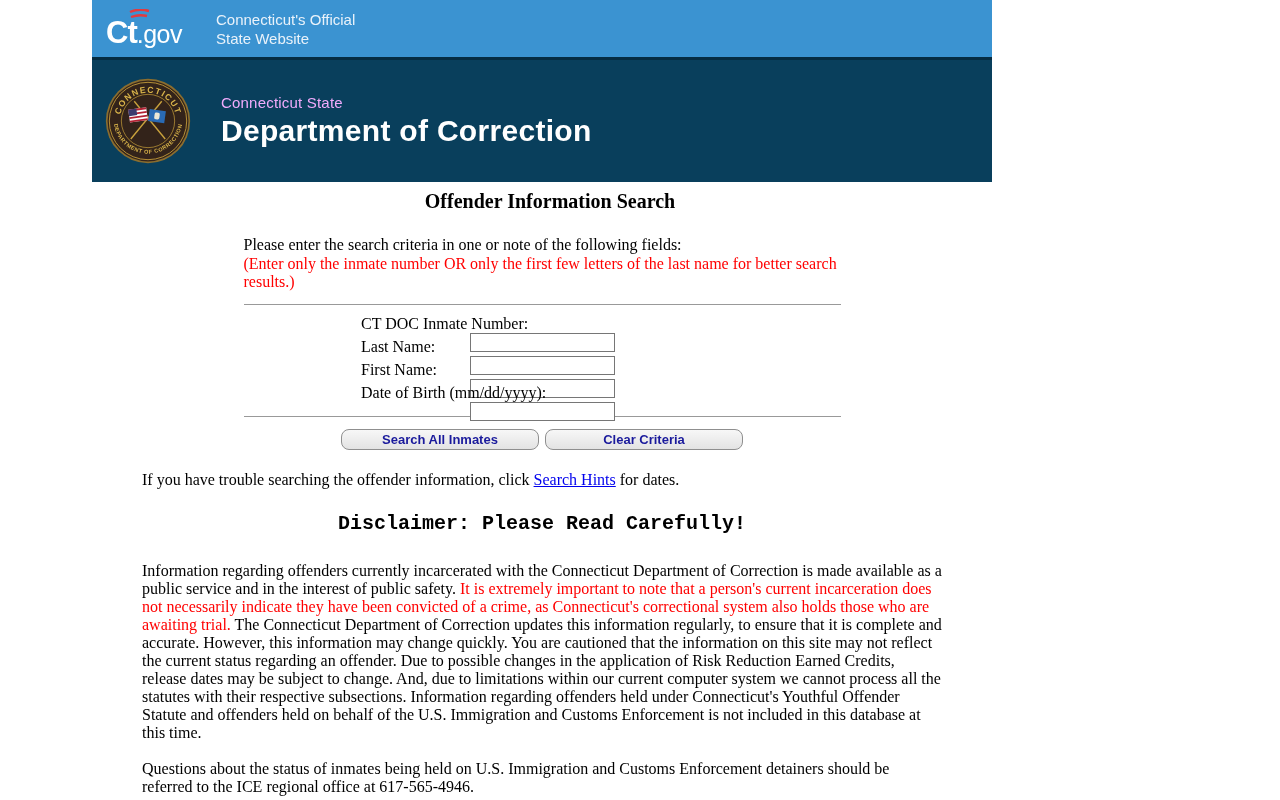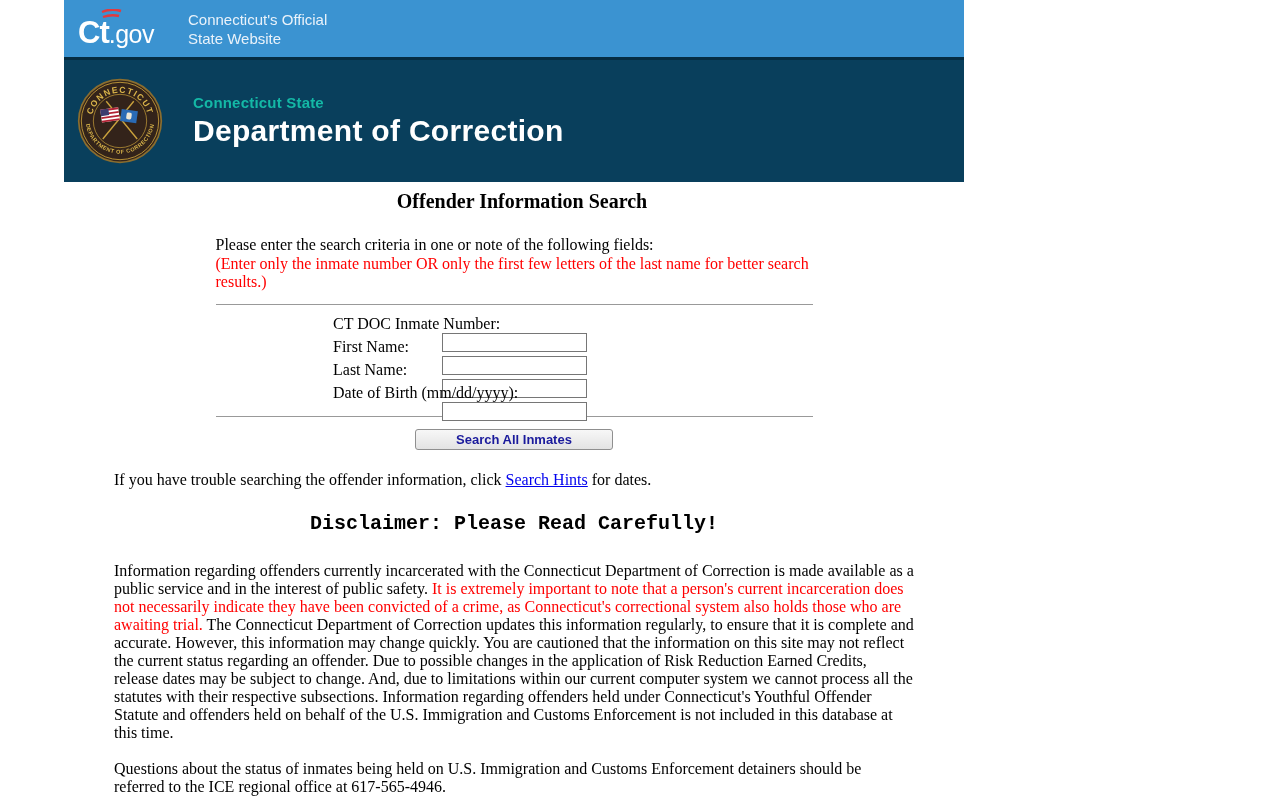--- a/index.html
+++ b/index.html
@@ -4,21 +4,21 @@
 <style>
   * { box-sizing: border-box; }
   html, body { margin: 0; padding: 0; }
   body {
     width: 1280px; height: 800px;
     background: #ffffff;
     font-family: "Liberation Serif", serif;
     color: #000000;
     overflow: hidden;
   }
-  .page { width: 1028px; height: 800px; }
+  .page { width: 1028px; height: 800px; margin-left: 28px; }
 
   
   .banner-blue {
     width: 900px; height: 57px;
     margin: 0 auto;
     background: #3b93d1;
     display: flex; align-items: center;
     padding-left: 14px;
   }
   .ctgov {
@@ -50,21 +50,21 @@
     border-top: 3px solid #052c42;
     display: flex; align-items: center;
     padding-left: 13px;
   }
   .seal { flex: 0 0 auto; display: block; }
   .agency {
     margin-left: 30px;
     color: #ffffff;
     font-family: "Liberation Sans", sans-serif;
   }
-  .agency-state { font-size: 15px; font-weight: 700; color: #14b8a6; margin-bottom: 3px; letter-spacing: 0.2px; }
+  .agency-state { font-size: 15px; font-weight: 400; color: #f0abfc; margin-bottom: 3px; letter-spacing: 0.2px; }
   .agency-name { font-size: 30px; font-weight: 700; letter-spacing: 0.3px; }
 
   
   .page-title {
     text-align: center;
     font-size: 20px;
     font-weight: 700;
     margin: 7px 0 0 0;
     line-height: 24px;
     padding-left: 16px;
@@ -82,21 +82,21 @@
     background: #ffffff;
     font-family: "Liberation Sans", sans-serif;
     font-size: 13px;
     padding: 1px 3px;
   }
   .buttons-row { display: flex; justify-content: center; gap: 6px; }
   .form-button {
     width: 198px; height: 21px;
     background: linear-gradient(#f7f7f7, #e3e3e3);
     border: 1px solid #8f8f8f;
-    border-radius: 3px;
+    border-radius: 8px;
     font-family: "Liberation Sans", sans-serif;
     font-size: 13px;
     font-weight: 700;
     color: #1a1a9c;
     cursor: pointer;
     line-height: 1;
   }
   .help-line { width: 800px; margin: 20px auto 0; font-size: 16px; line-height: 19px; }
   .help-line a { color: #0000ee; text-decoration: underline; cursor: pointer; }
   .disclaimer-title {
@@ -174,36 +174,37 @@
   <div class="form-wrap">
     <p class="intro">Please enter the search criteria in one or note of the following fields:</p>
     <p class="intro-note">(Enter only the inmate number OR only the first few letters of the last name for better search results.)</p>
     <hr class="divider">
 
     <div class="form-row">
       <span class="form-label">CT DOC Inmate Number:</span>
       <input type="text" class="text-field" value="" style="">
     </div>
     <div class="form-row">
+      <span class="form-label">Last Name:</span>
+      <input type="text" class="text-field" value="" style="">
+    </div>
+    <div class="form-row">
       <span class="form-label">First Name:</span>
-      <input type="text" class="text-field" value="" style="">
-    </div>
-    <div class="form-row">
-      <span class="form-label">Last Name:</span>
       <input type="text" class="text-field" value="" style="">
     </div>
     <div class="form-row">
       <span class="form-label">Date of Birth (mm/dd/yyyy):</span>
       <input type="text" class="text-field" value="" style="">
     </div>
 
     <hr class="divider-bottom">
 
     <div class="buttons-row">
       <button class="form-button">Search All Inmates</button>
+      <button class="form-button">Clear Criteria</button>
     </div>
   </div>
 
   <p class="help-line"><span>If you have trouble searching the offender information, click </span><a>Search Hints</a><span> for dates.</span></p>
 
   <h2 class="disclaimer-title">Disclaimer: Please Read Carefully!</h2>
 
   <p class="body-paragraph"><span>Information regarding offenders currently incarcerated with the Connecticut Department of Correction is made available as a public service and in the interest of public safety. </span><span class="red-inline">It is extremely important to note that a person's current incarceration does not necessarily indicate they have been convicted of a crime, as Connecticut's correctional system also holds those who are awaiting trial.</span><span> The Connecticut Department of Correction updates this information regularly, to ensure that it is complete and accurate. However, this information may change quickly. You are cautioned that the information on this site may not reflect the current status regarding an offender. Due to possible changes in the application of Risk Reduction Earned Credits, release dates may be subject to change. And, due to limitations within our current computer system we cannot process all the statutes with their respective subsections. Information regarding offenders held under Connecticut's Youthful Offender Statute and offenders held on behalf of the U.S. Immigration and Customs Enforcement is not included in this database at this time.</span></p>
 
   <p class="questions-paragraph">Questions about the status of inmates being held on U.S. Immigration and Customs Enforcement detainers should be referred to the ICE regional office at 617-565-4946.</p>

